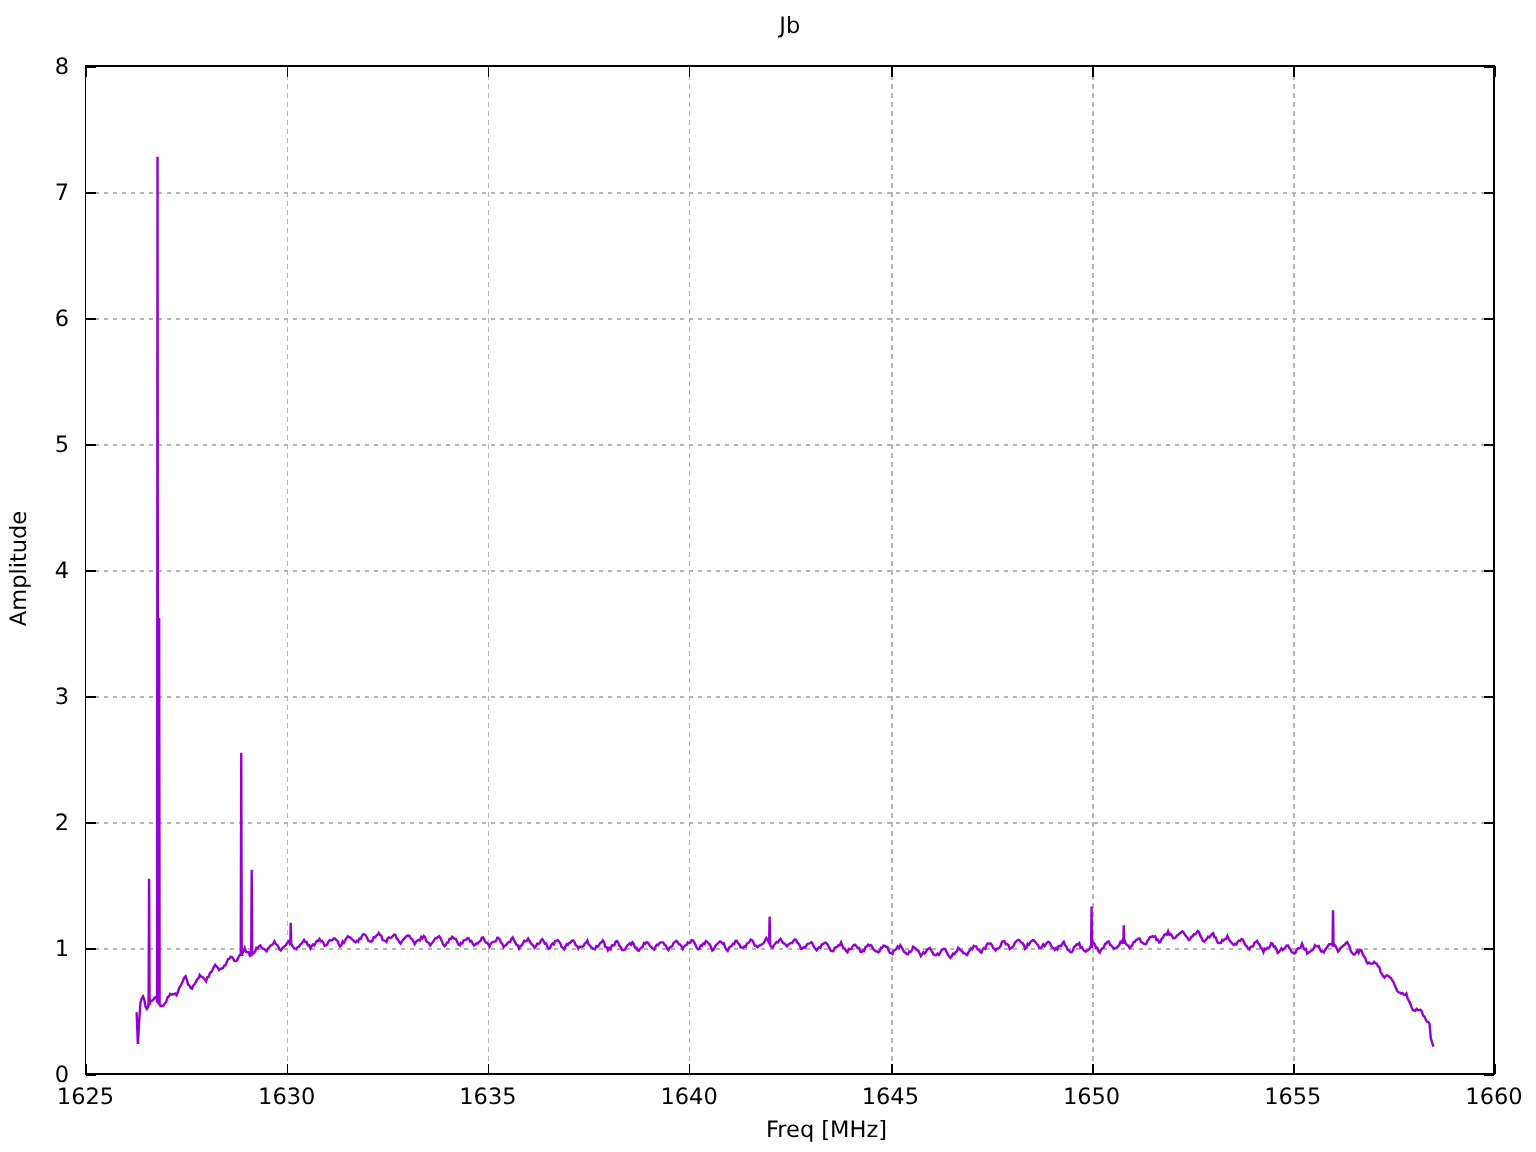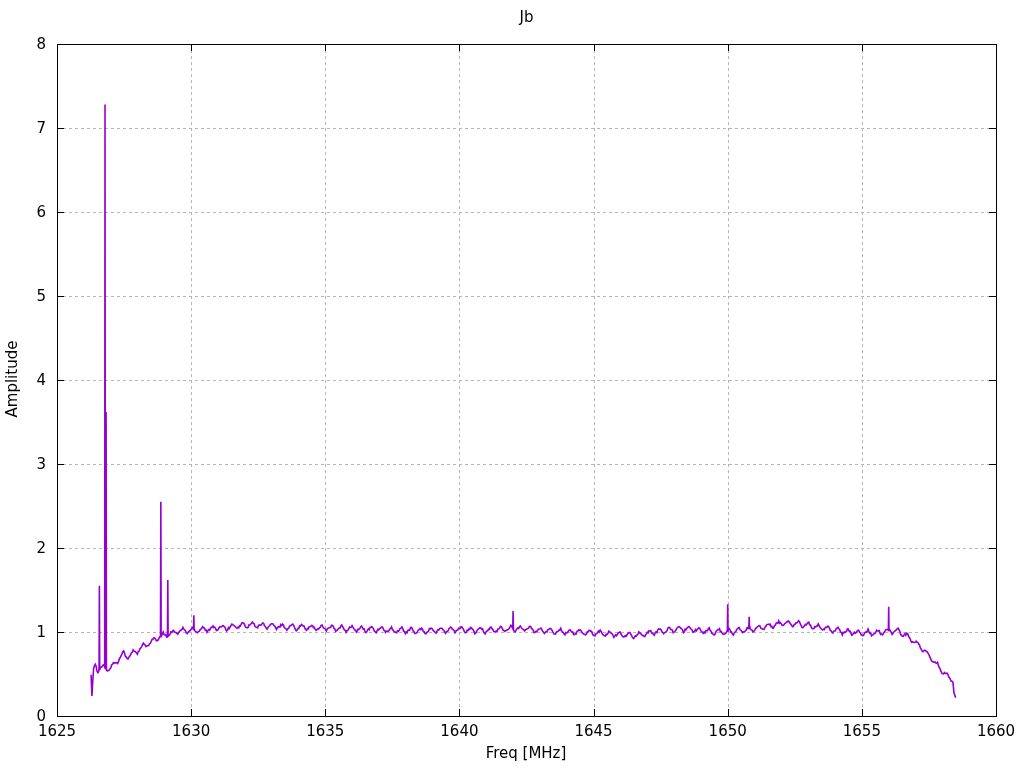--- a/index.html
+++ b/index.html
@@ -1,20 +1,20 @@
 <!DOCTYPE html>
 <html><head>
 <meta charset="utf-8">
 <style>
   html,body{margin:0;padding:0;background:#ffffff;}
   #stage{position:relative;width:1024px;height:768px;background:#ffffff;overflow:hidden;
          font-family:"DejaVu Sans","Liberation Sans",sans-serif;color:#000;}
   .chart-title{position:absolute;top:9px;left:57px;width:939px;text-align:center;
                font-size:15px;line-height:17px;}
-  .x-label{position:absolute;left:526px;top:753px;transform:translate(-50%,-50%);
+  .x-label{position:absolute;left:551px;top:753px;transform:translate(-50%,-50%);
            font-size:15px;white-space:nowrap;}
   .y-label{position:absolute;left:12px;top:379px;transform:translate(-50%,-50%) rotate(-90deg);
            font-size:15px;white-space:nowrap;}
   svg{position:absolute;left:0;top:0;}
   svg text{font-family:"DejaVu Sans","Liberation Sans",sans-serif;font-size:15px;fill:#000;}
 </style>
 </head>
 <body>
 
 <div id="stage">

